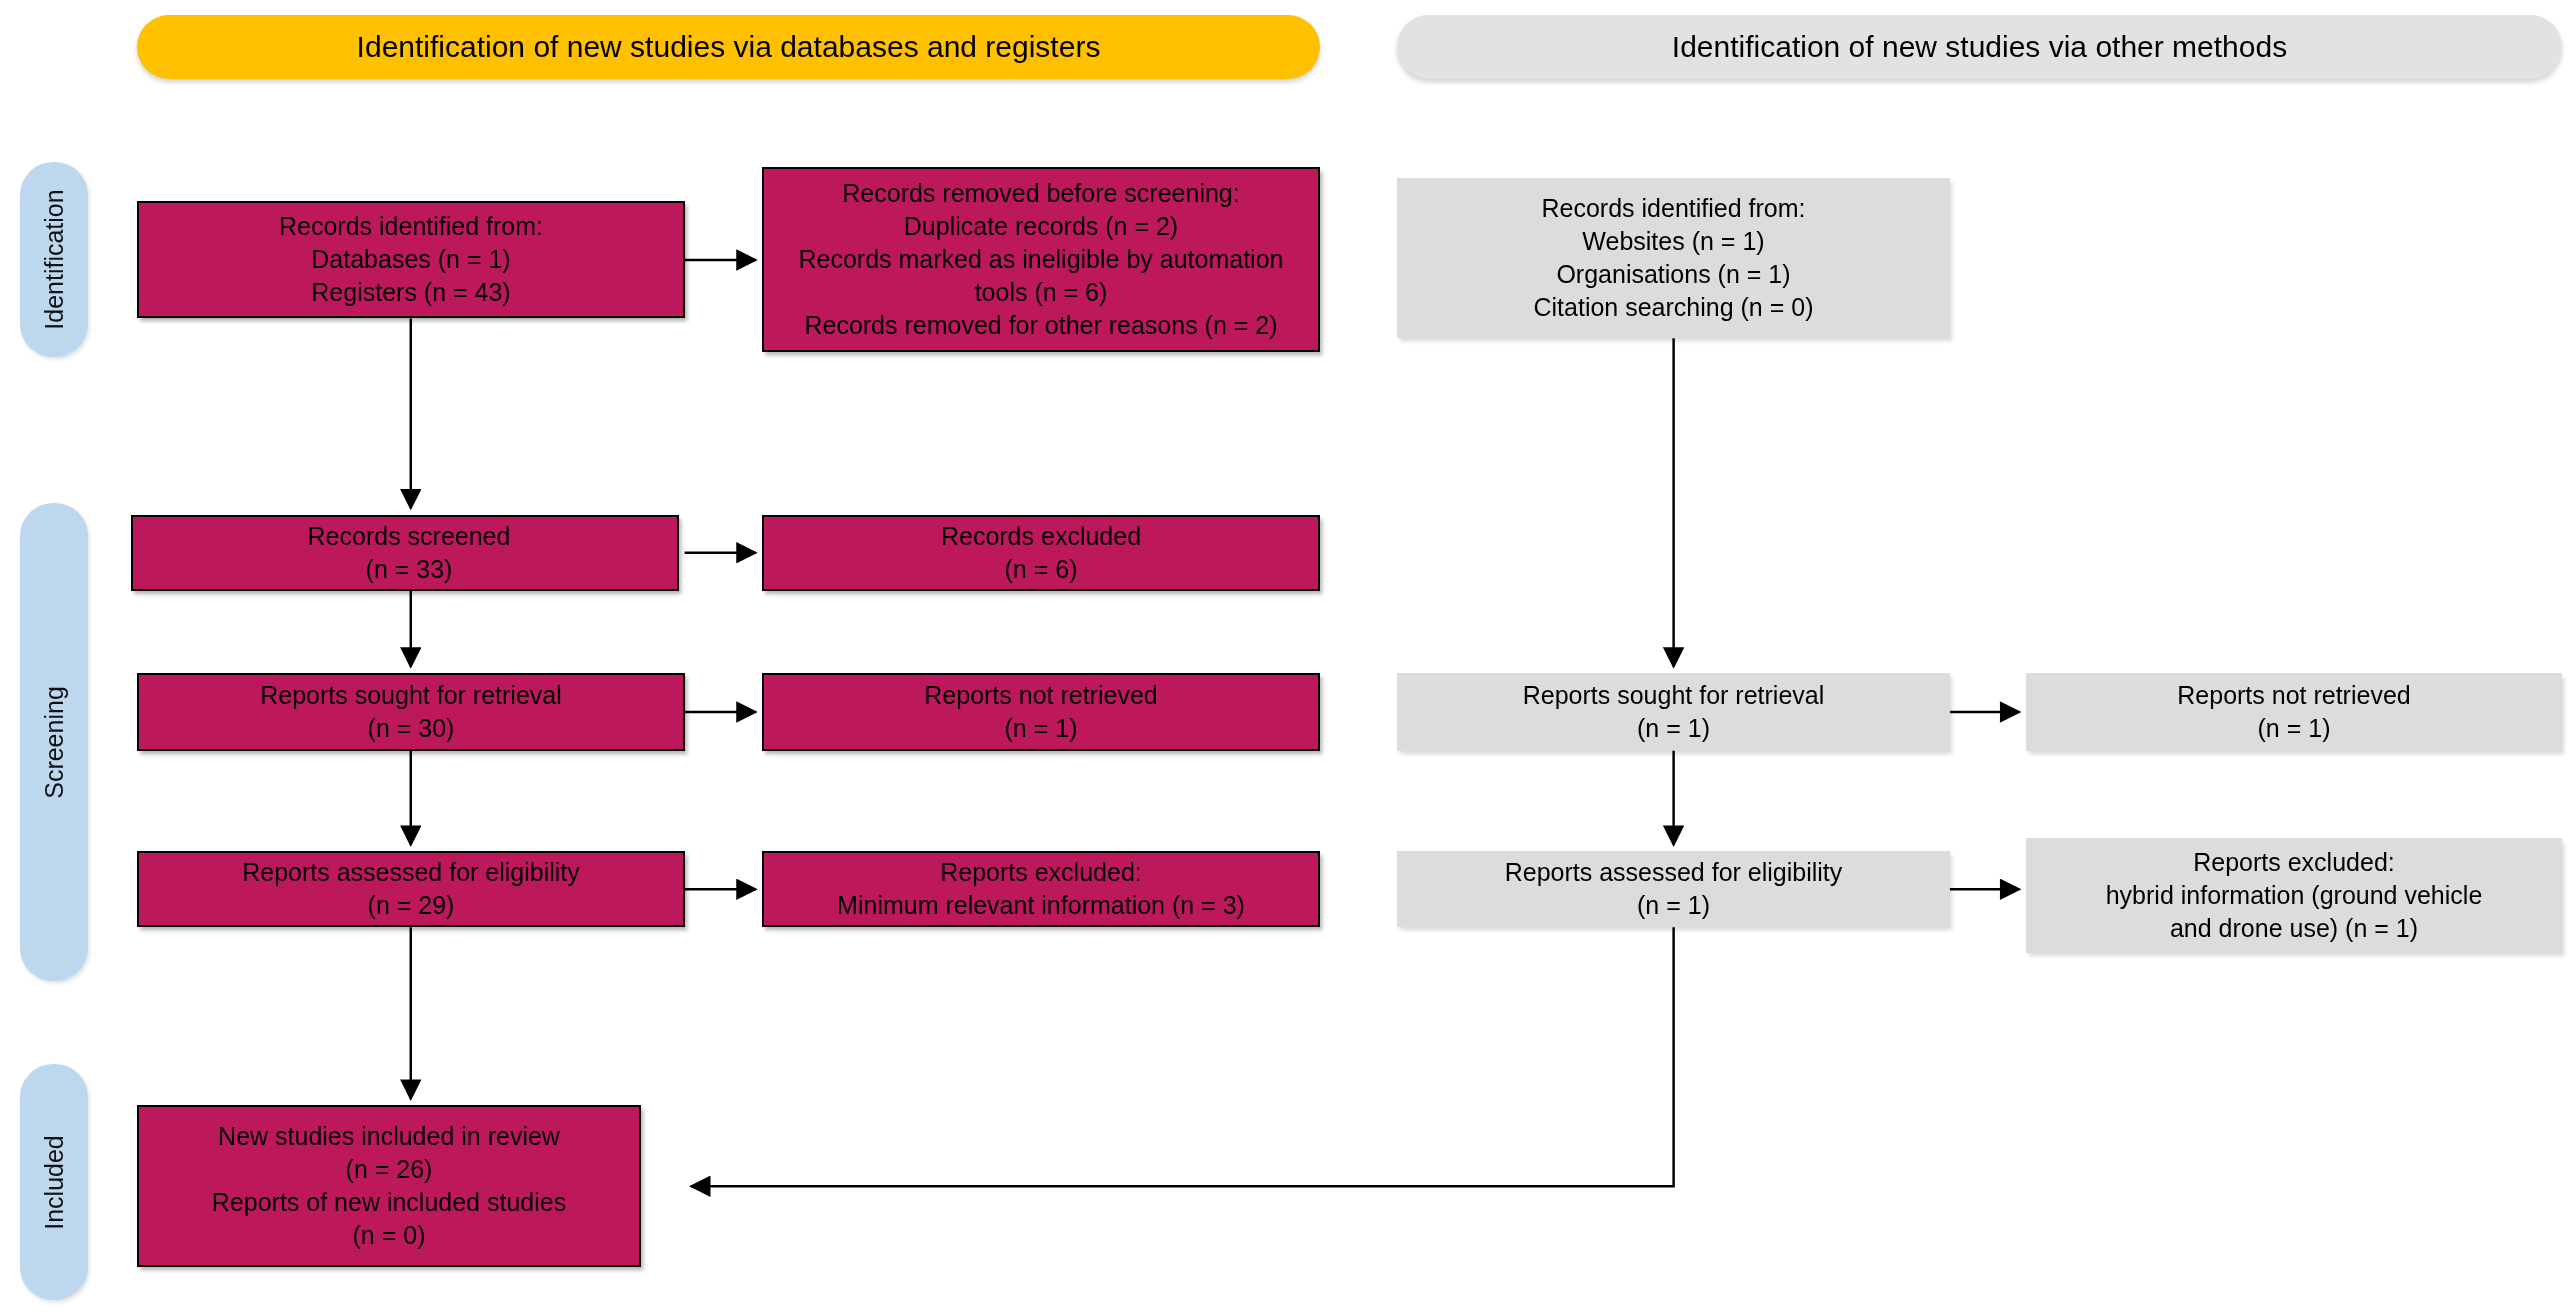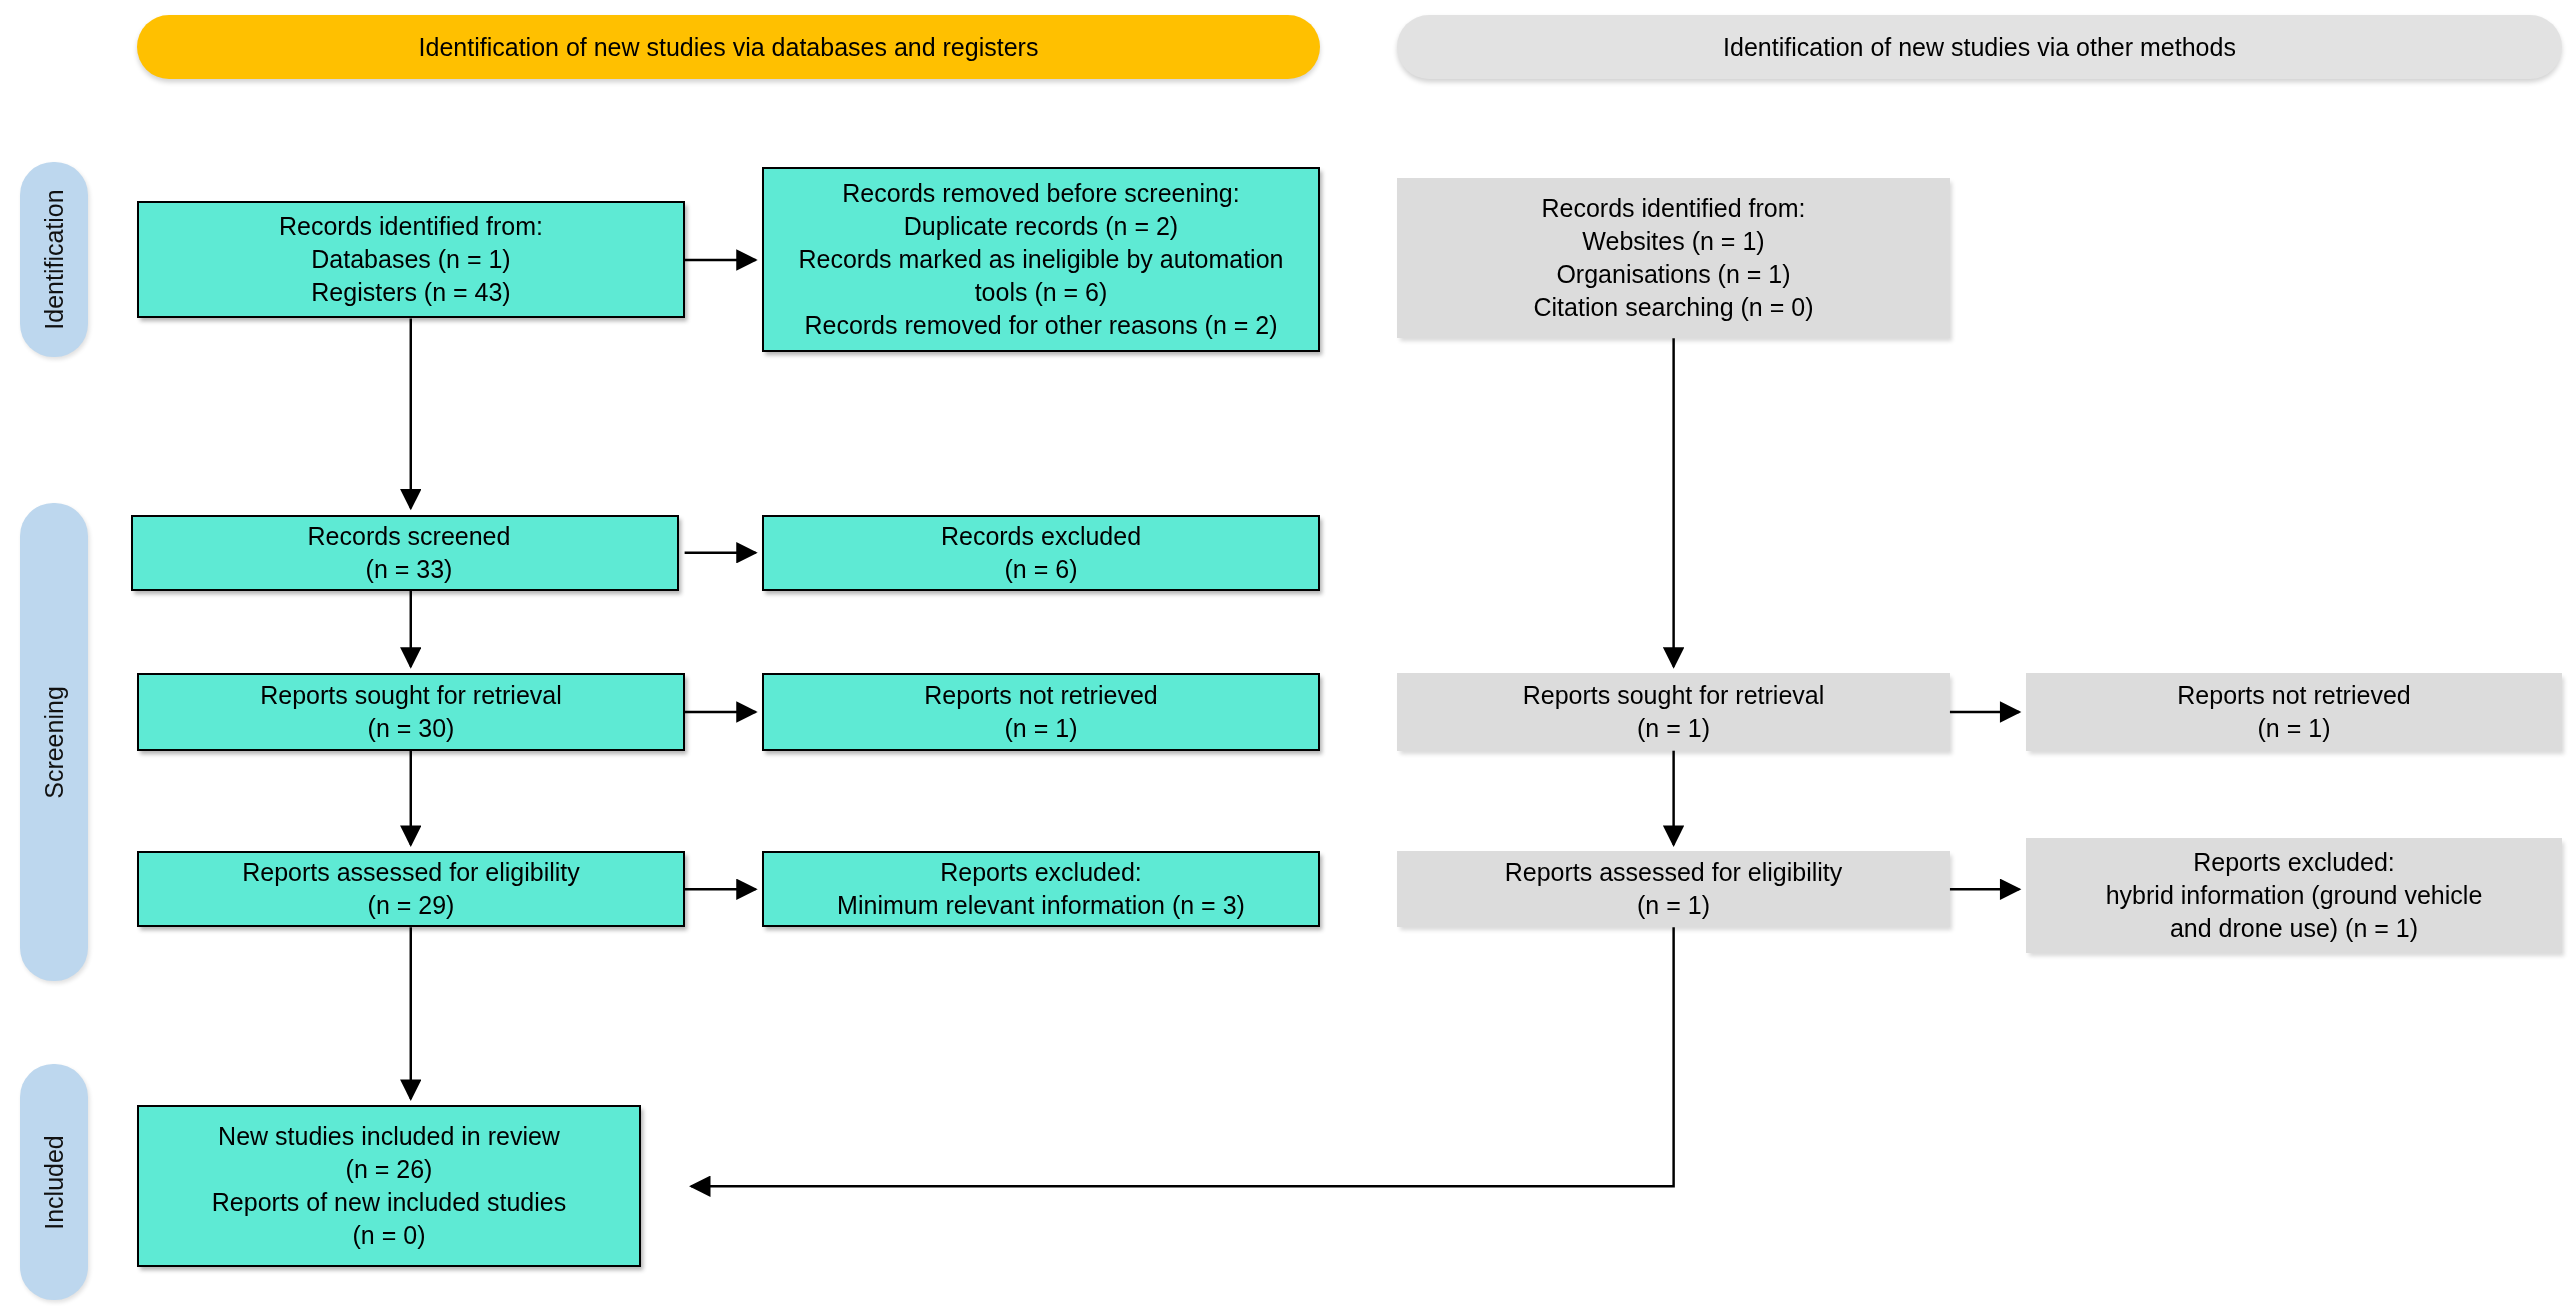--- a/index.html
+++ b/index.html
@@ -25,21 +25,21 @@
     overflow: hidden;
   }
   .header {
     position: absolute;
     top: 15px;
     height: 64px;
     border-radius: 32px;
     display: flex;
     align-items: center;
     justify-content: center;
-    font-size: 25px;
+    font-size: 30px;
     box-shadow: 0 3.3px 5.8px rgba(0,0,0,0.18);
   }
   .header.orange { background: var(--header-accent); }
   .header.gray   { background: var(--header-gray); }
   .stage {
     position: absolute;
     left: 20px;
     width: 68px;
     background: var(--stage-blue);
     border-radius: 33px;
@@ -57,21 +57,21 @@
   .box {
     position: absolute;
     display: flex;
     align-items: center;
     justify-content: center;
     text-align: center;
     font-size: 25px;
     line-height: 33px;
   }
   .box.white {
-    background: #5eead4;
+    background: #be185d;
     border: 2.5px solid var(--box-border);
     box-shadow: 3.3px 4.1px 4.1px rgba(0,0,0,0.30);
   }
   .box.grayfill {
     background: var(--box-gray);
     box-shadow: 3.3px 4.1px 4.1px rgba(0,0,0,0.15);
   }
   .box-text { white-space: pre-line; padding: 3.3px 11.5px; }
   svg.arrows {
     position: absolute;

